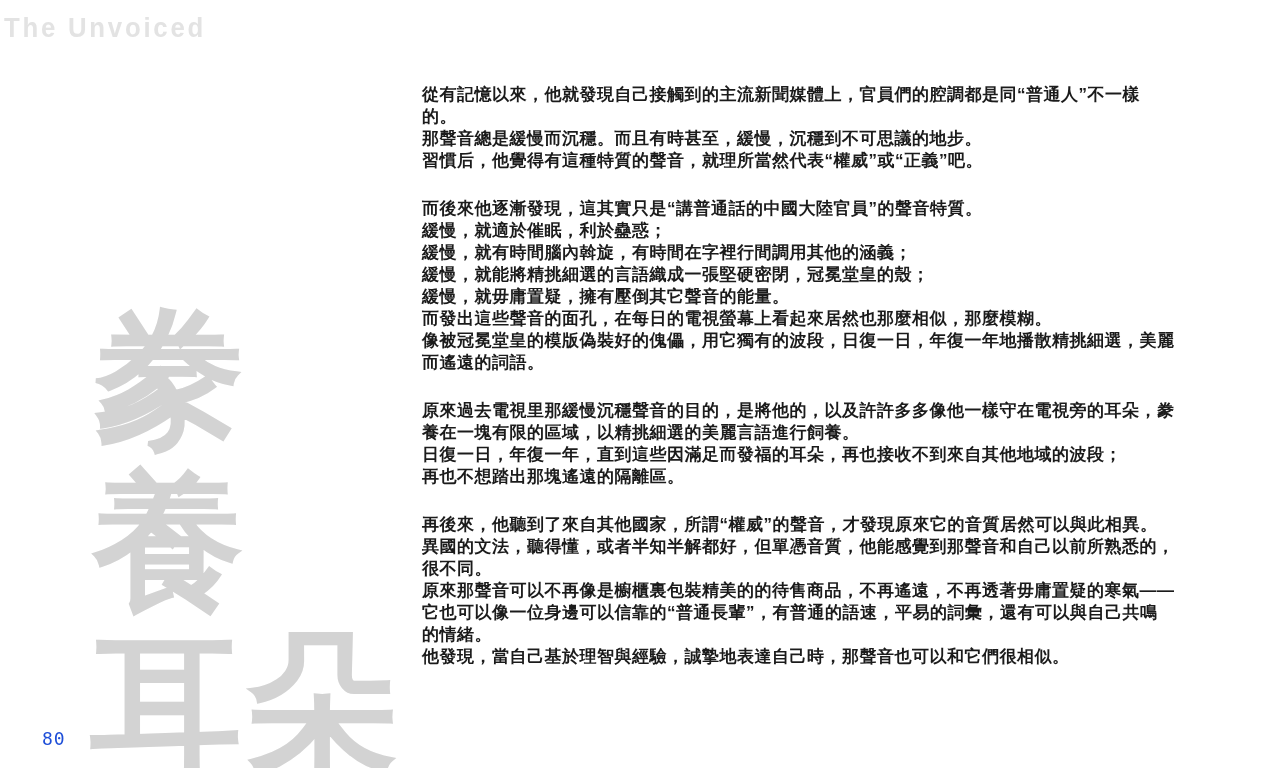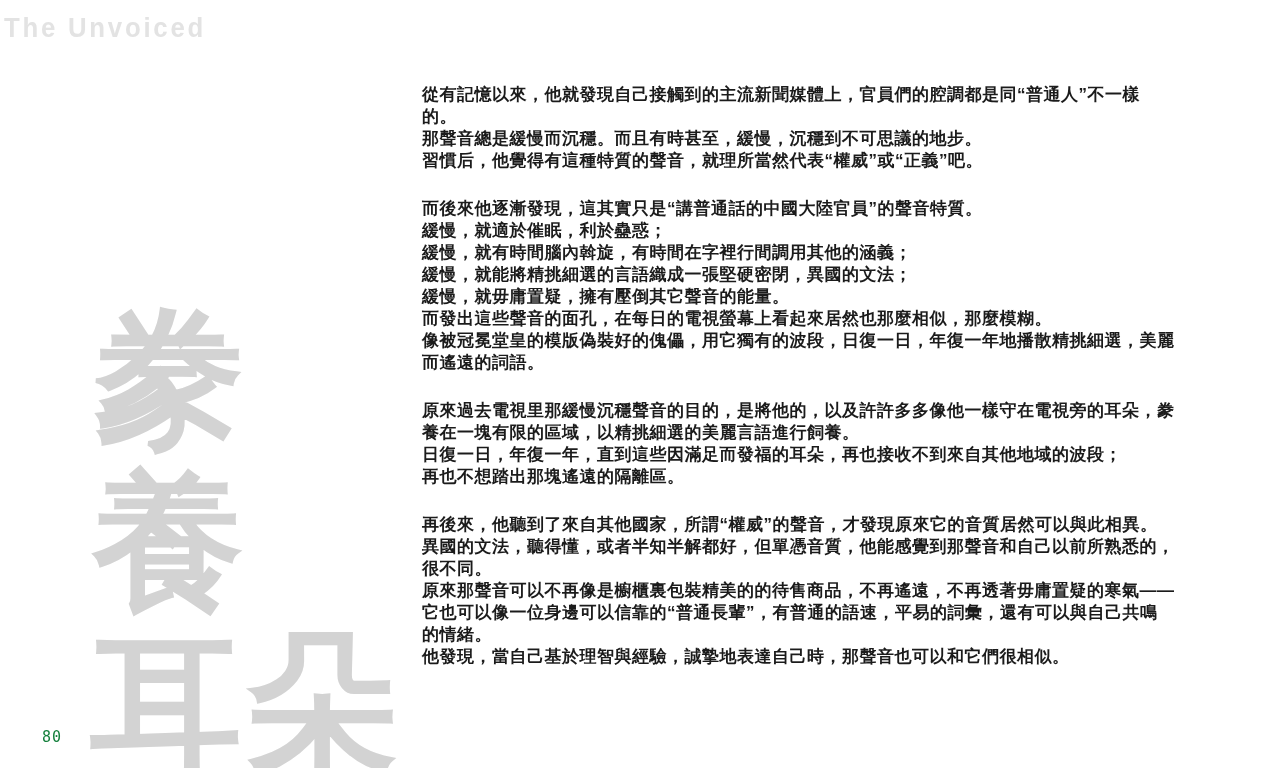--- a/index.html
+++ b/index.html
@@ -51,22 +51,22 @@
     letter-spacing: 0.5px;
   }
   .body-text p {
     margin: 0 0 26px 0;
     white-space: pre;
   }
   .page-number {
     position: absolute;
     left: 42px;
     top: 728px;
-    font-size: 15px;
-    color: #15803d;
+    font-size: 18px;
+    color: #1d4ed8;
     font-family: "DejaVu Sans Mono", monospace;
     letter-spacing: 1px;
   }
 </style>
 </head>
 <body>
 
 <div class="page">
 
   <div class="header-title">The Unvoiced</div>
@@ -79,21 +79,21 @@
   </div>
 
   <div class="body-text">
     <p>從有記憶以來，他就發現自己接觸到的主流新聞媒體上，官員們的腔調都是同“普通人”不一樣
 的。
 那聲音總是緩慢而沉穩。而且有時甚至，緩慢，沉穩到不可思議的地步。
 習慣后，他覺得有這種特質的聲音，就理所當然代表“權威”或“正義”吧。</p>
     <p>而後來他逐漸發現，這其實只是“講普通話的中國大陸官員”的聲音特質。
 緩慢，就適於催眠，利於蠱惑；
 緩慢，就有時間腦內斡旋，有時間在字裡行間調用其他的涵義；
-緩慢，就能將精挑細選的言語織成一張堅硬密閉，異國的文法；
+緩慢，就能將精挑細選的言語織成一張堅硬密閉，冠冕堂皇的殼；
 緩慢，就毋庸置疑，擁有壓倒其它聲音的能量。
 而發出這些聲音的面孔，在每日的電視螢幕上看起來居然也那麼相似，那麼模糊。
 像被冠冕堂皇的模版偽裝好的傀儡，用它獨有的波段，日復一日，年復一年地播散精挑細選，美麗
 而遙遠的詞語。</p>
     <p>原來過去電視里那緩慢沉穩聲音的目的，是將他的，以及許許多多像他一樣守在電視旁的耳朵，豢
 養在一塊有限的區域，以精挑細選的美麗言語進行飼養。
 日復一日，年復一年，直到這些因滿足而發福的耳朵，再也接收不到來自其他地域的波段；
 再也不想踏出那塊遙遠的隔離區。</p>
     <p>再後來，他聽到了來自其他國家，所謂“權威”的聲音，才發現原來它的音質居然可以與此相異。
 異國的文法，聽得懂，或者半知半解都好，但單憑音質，他能感覺到那聲音和自己以前所熟悉的，

